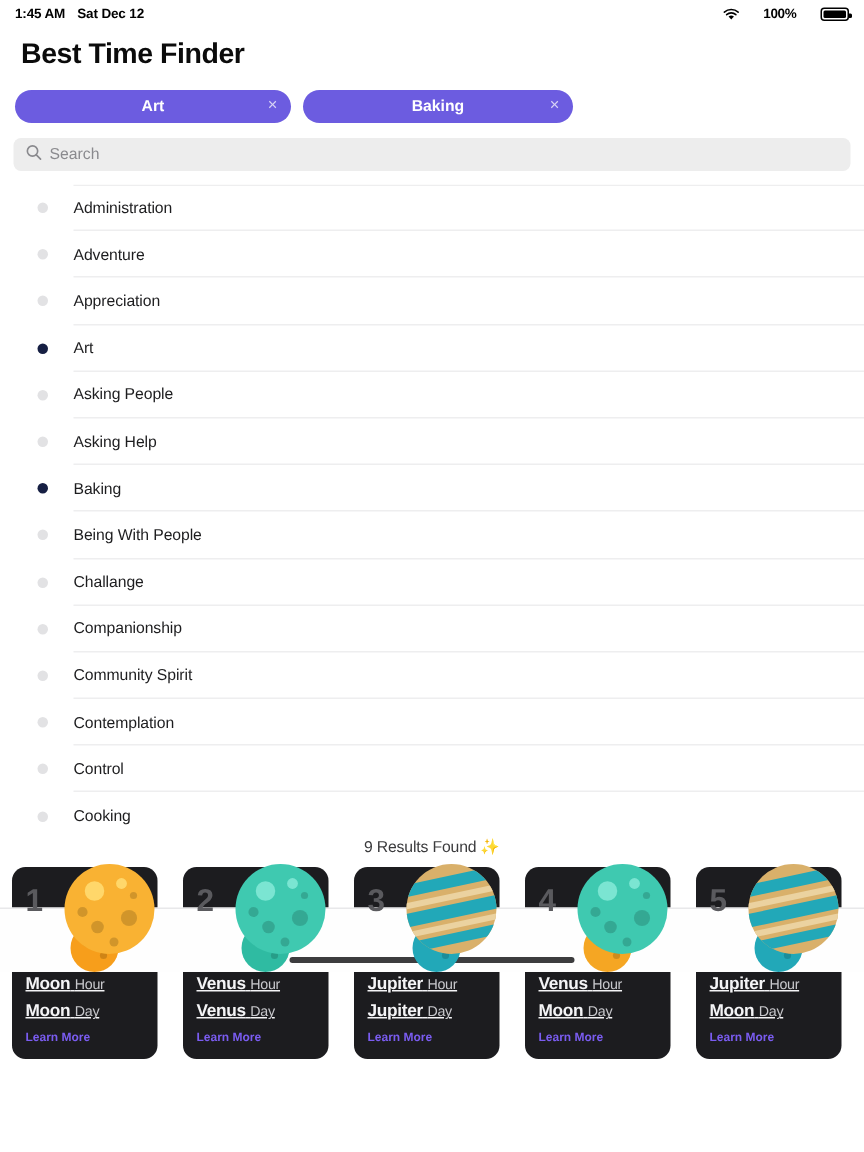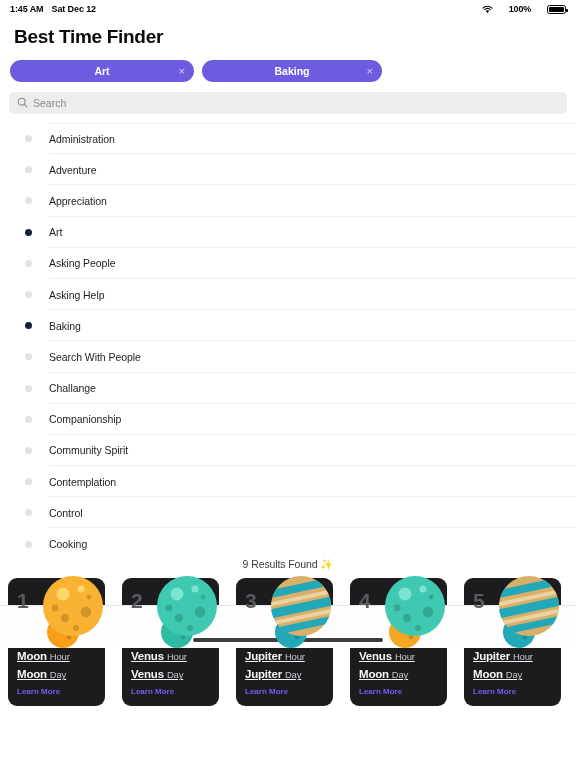--- a/index.html
+++ b/index.html
@@ -227,21 +227,21 @@
         <div class="row">
           <span class="dot"></span>
           <span class="lbl">Asking Help</span>
         </div>
         <div class="row sel">
           <span class="dot"></span>
           <span class="lbl">Baking</span>
         </div>
         <div class="row">
           <span class="dot"></span>
-          <span class="lbl">Search With People</span>
+          <span class="lbl">Being With People</span>
         </div>
         <div class="row">
           <span class="dot"></span>
           <span class="lbl">Challange</span>
         </div>
         <div class="row">
           <span class="dot"></span>
           <span class="lbl">Companionship</span>
         </div>
         <div class="row">

